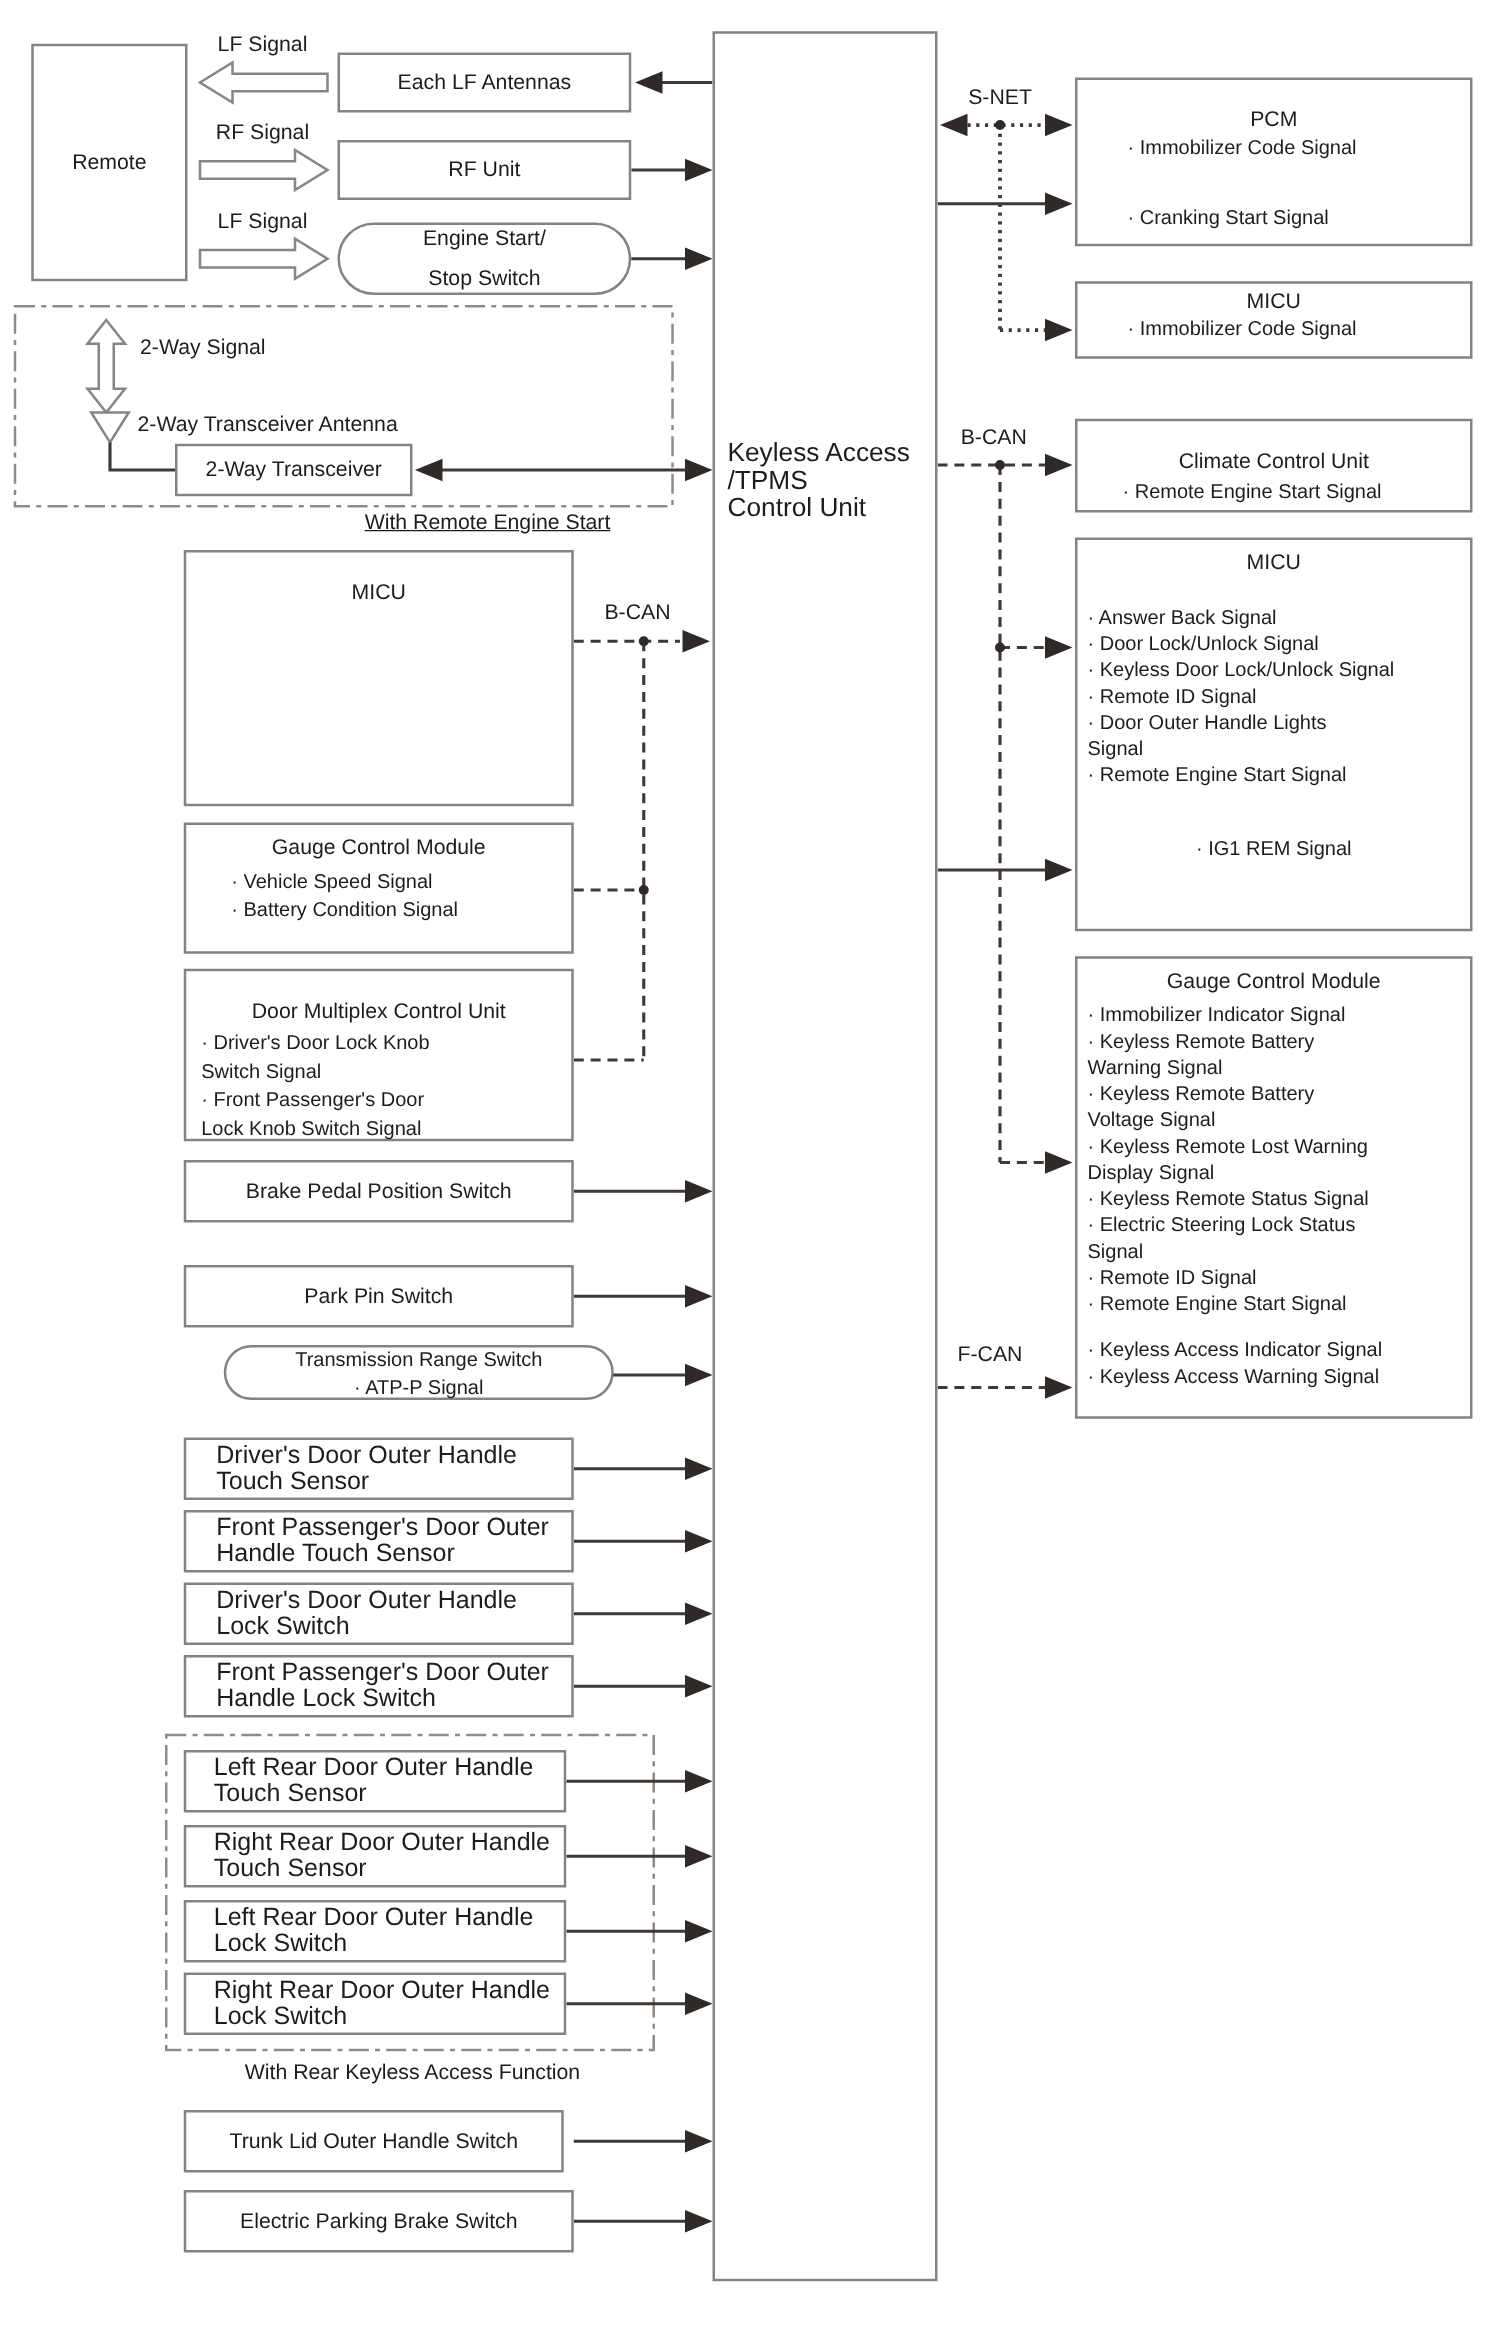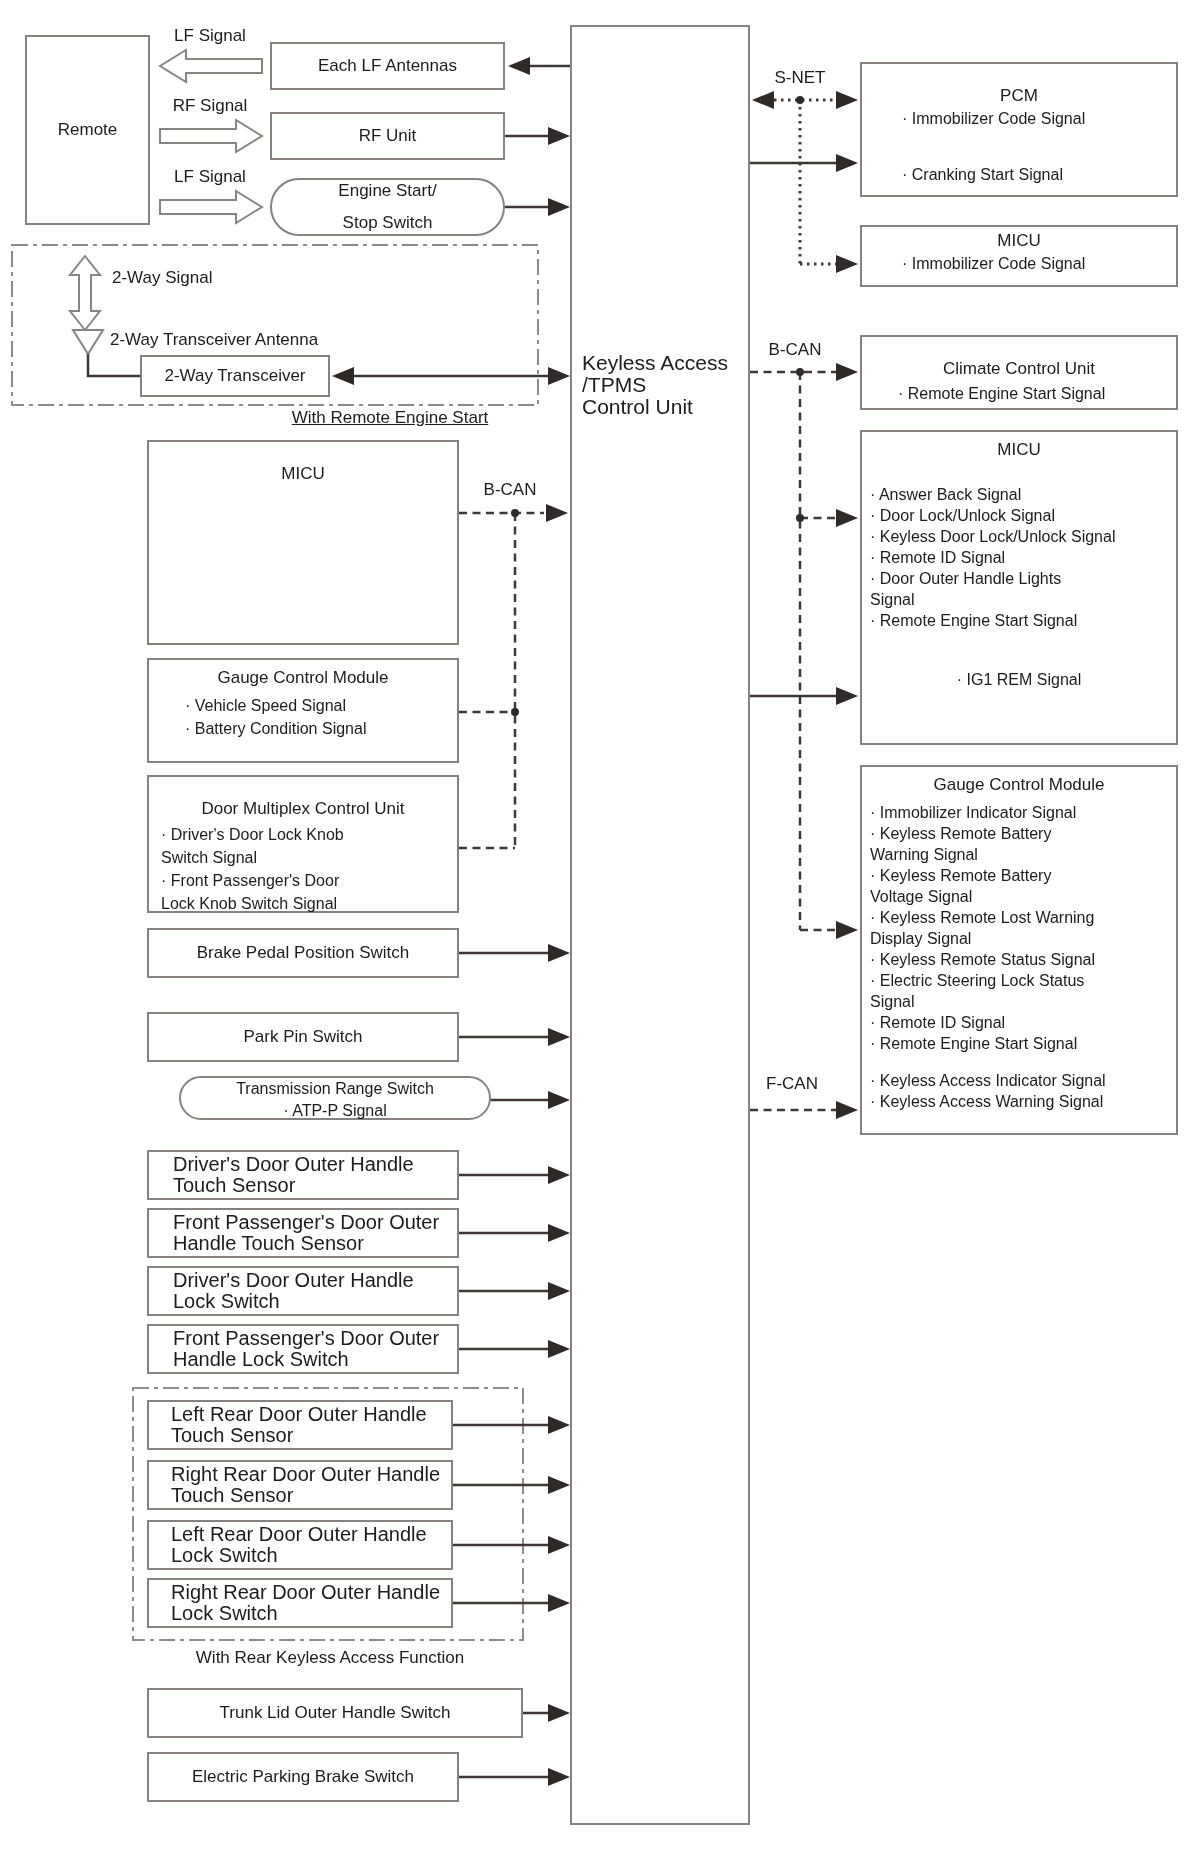--- a/index.html
+++ b/index.html
@@ -236,21 +236,21 @@
   <div class="box twolines" style="left:147px;top:1520px;width:306px;height:50px;padding-left:22px;">
     <div>Left Rear Door Outer Handle</div>
       <div>Lock Switch</div>
   </div>
   <div class="box twolines" style="left:147px;top:1578px;width:306px;height:50px;padding-left:22px;">
     <div>Right Rear Door Outer Handle</div>
       <div>Lock Switch</div>
   </div>
   <div class="lbl c" style="left:130px;top:1648px;width:400px;">With Rear Keyless Access Function</div>
 
-  <div class="box cen" style="left:147px;top:1688px;width:376px;height:50px;">
+  <div class="box cen" style="left:147px;top:1688px;width:304px;height:50px;">
       <span>Trunk Lid Outer Handle Switch</span>
     </div>
   <div class="box cen" style="left:147px;top:1752px;width:312px;height:50px;">
       <span>Electric Parking Brake Switch</span>
     </div>
 
   <div class="lbl c" style="left:750px;top:68px;width:100px;">S-NET</div>
   <div class="lbl c" style="left:745px;top:340px;width:100px;">B-CAN</div>
   <div class="lbl c" style="left:742px;top:1074px;width:100px;">F-CAN</div>
 

